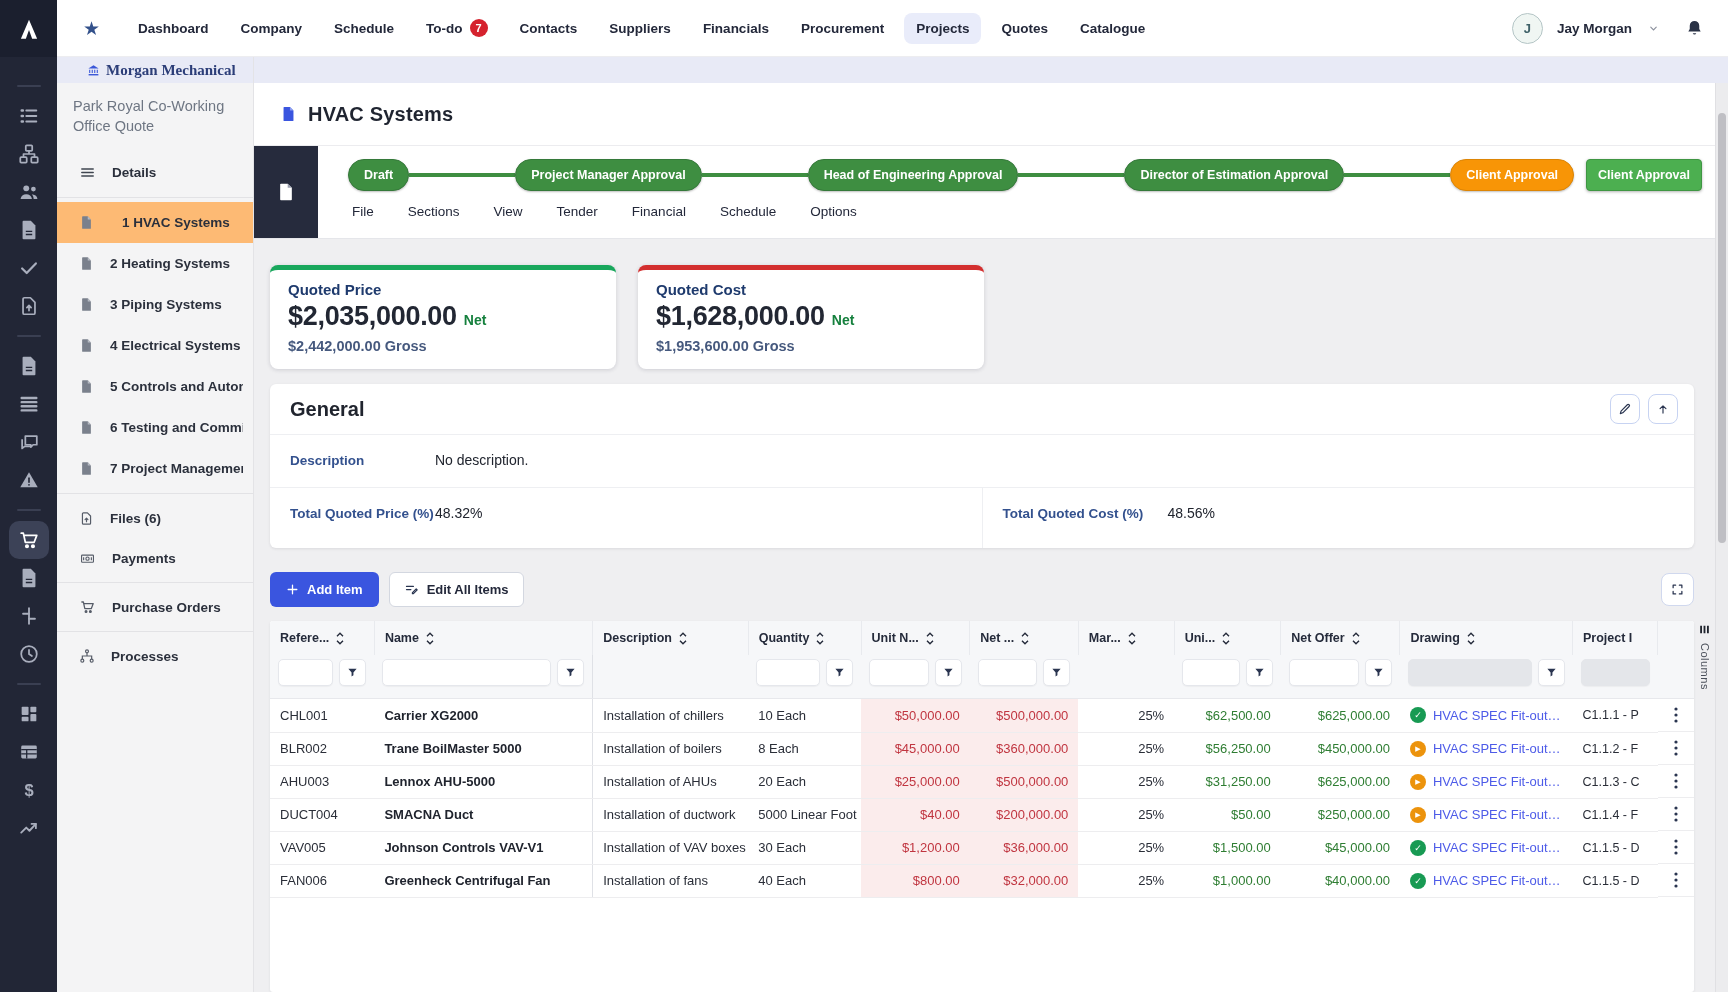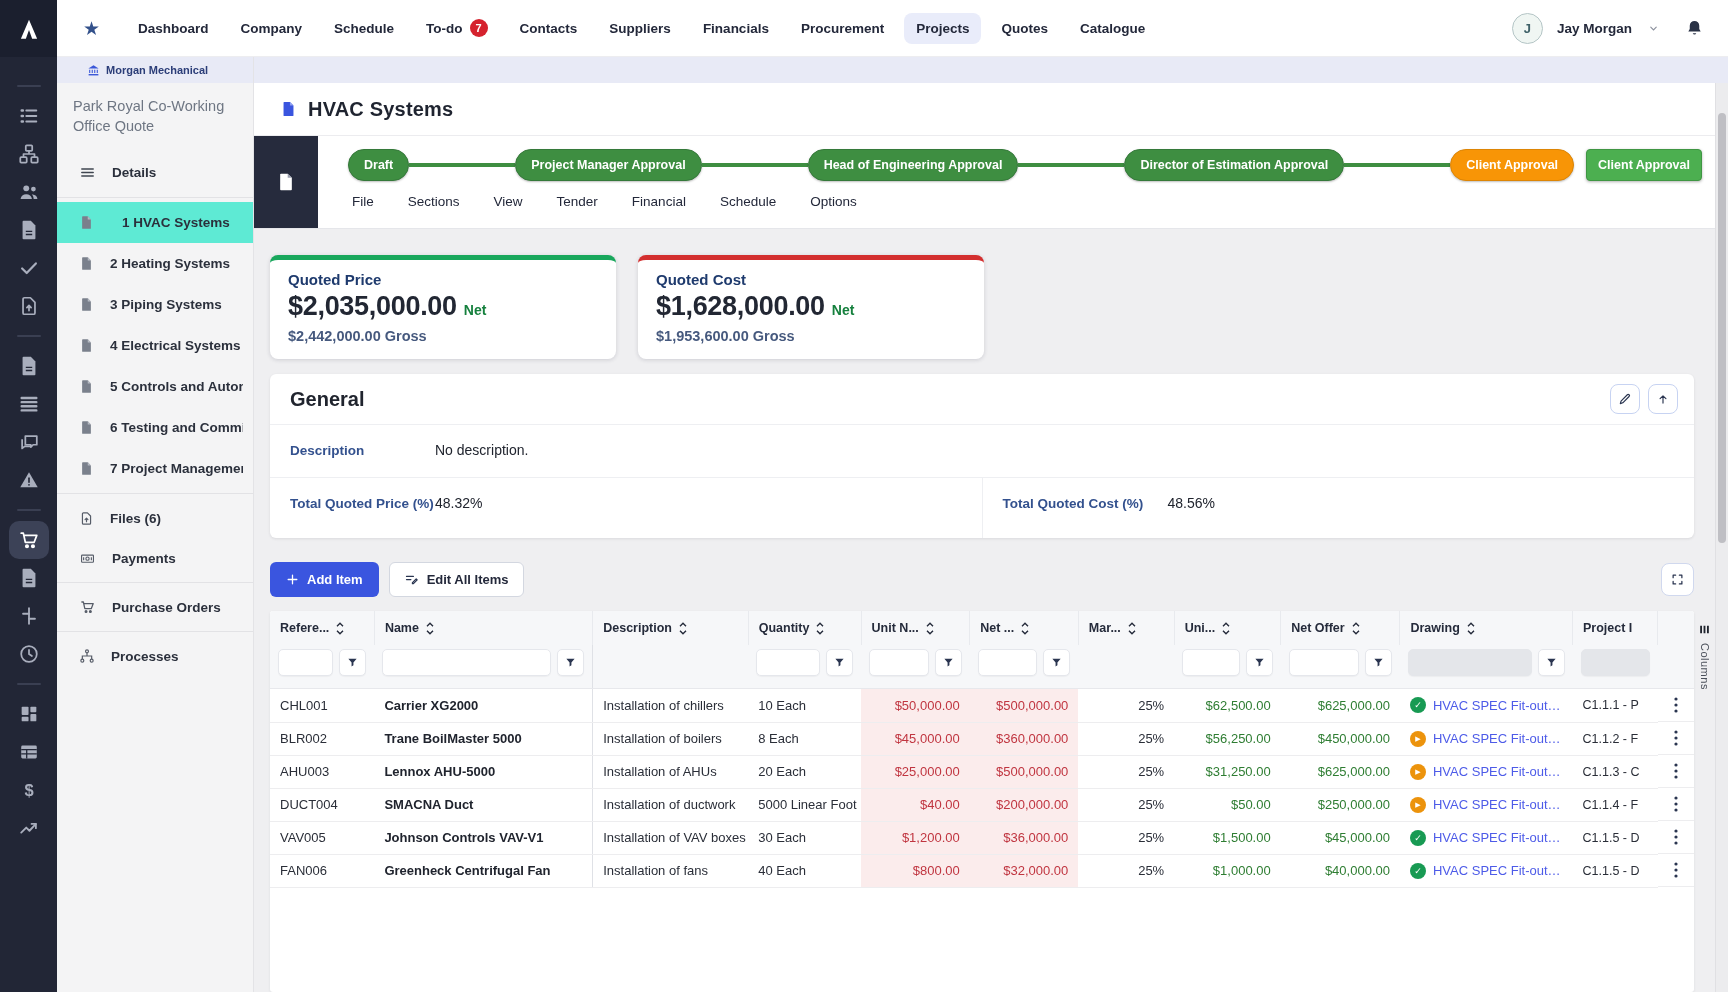--- a/index.html
+++ b/index.html
@@ -29,32 +29,32 @@
   .avatar { width:31px; height:31px; border-radius:50%; background:#F0F6F3; border:1.5px solid #B4C5C6; color:#3F6168; font-size:13px; font-weight:700; display:flex; align-items:center; justify-content:center; }
   .user-name { font-size:13.5px; font-weight:600; color:#23283A; }
   .chev { margin-left:2px; }
   .bell { margin-left:12px; cursor:pointer; }
 
   .below { flex:1; display:flex; min-height:0; }
 
   
   .sidebar { width:197px; background:#F4F4F5; border-right:1px solid #E3E3E6; flex-shrink:0; display:flex; flex-direction:column; }
   .org-bar { height:26px; background:#E8EAF6; display:flex; align-items:center; gap:6px; padding:0 12px 0 30px; }
-  .org-bar span { font-size:11px; font-weight:600; color:#2B3D78; }
+  .org-bar span { font-size:15px; font-weight:600; color:#2B3D78;font-family:Liberation Serif, serif; }
   .quote-title { font-size:14.5px; line-height:1.35; color:#6E7683; padding:14px 16px 16px 16px; }
   .side-item { display:flex; align-items:center; gap:16px; padding:12px 10px 12px 22px; font-size:13.5px; font-weight:600; color:#2B303C; cursor:pointer; }
-  .side-item.active { background:#5eead4;gap:28px; }
+  .side-item.active { background:#fdba74;gap:28px; }
   .side-item .lbl { white-space:nowrap; overflow:hidden; }
   .side-div { height:1px; background:#E2E2E5; margin:4px 0; }
   .side-item svg { flex-shrink:0; }
 
   
   .main { flex:1; position:relative; display:flex; flex-direction:column; min-width:0; background:#EFEFF1; }
   .band { height:26px; background:#E8EAF6; flex-shrink:0; }
-  .title-bar { height:53px; background:#fff; display:flex; align-items:center; gap:11px; padding:0 26px; border-bottom:1px solid #ECECEF; flex-shrink:0; }
+  .title-bar { height:63px; background:#fff; display:flex; align-items:center; gap:11px; padding:0 26px; border-bottom:1px solid #ECECEF; flex-shrink:0; }
   .page-title { font-size:20px; font-weight:800; color:#1F2430; letter-spacing:.2px; }
 
   .ribbon { height:93px; background:#fff; display:flex; border-bottom:1px solid #E5E6EA; flex-shrink:0; }
   .doc-tab { width:64px; background:#262B3D; display:flex; align-items:center; justify-content:center; cursor:pointer; }
   .ribbon-right { flex:1; display:flex; flex-direction:column; padding:13px 26px 0 30px; min-width:0; }
   .workflow { display:flex; align-items:center; }
   .pill { background:#3E8E41; border:1px solid #35793A; color:#fff; font-size:12.5px; font-weight:700; padding:8px 15px; border-radius:999px; white-space:nowrap; box-shadow:0 1px 2px rgba(0,0,0,.25); cursor:pointer; }
   .pill.current { background:#F89506; border-color:#DD8505; }
   .conn { flex:1; height:4px; background:#3E8E41; min-width:16px; }
   .approve-btn { margin-left:12px; background:#4CAF50; border:1px solid #3F9643; color:#fff; font-size:12.5px; font-weight:700; padding:8px 11px; border-radius:4px; cursor:pointer; box-shadow:0 1px 3px rgba(0,0,0,.3); white-space:nowrap; }

